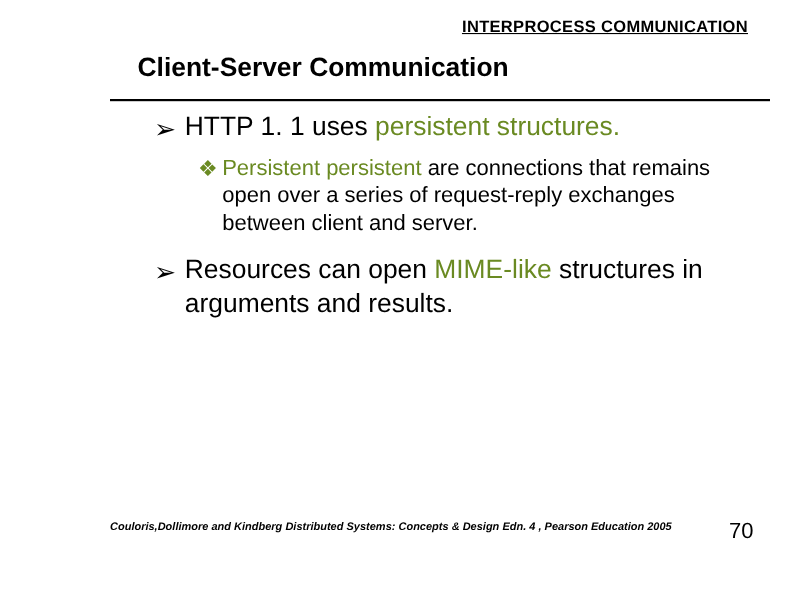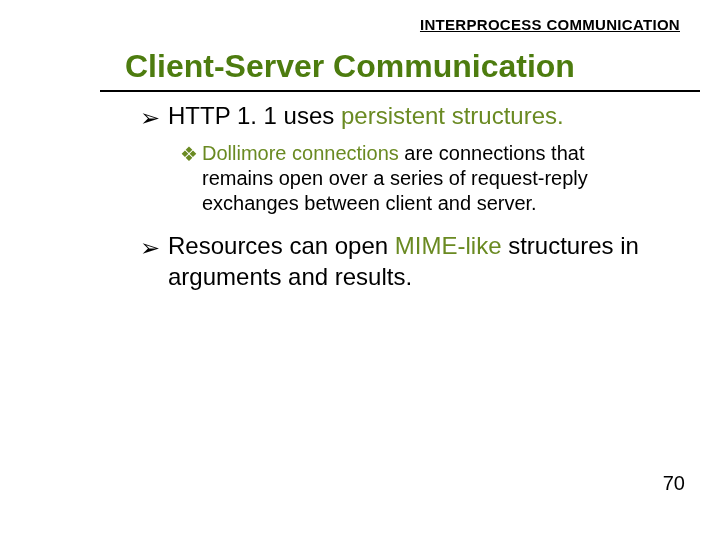--- a/index.html
+++ b/index.html
@@ -24,23 +24,23 @@
     right: 40px;
     font-size: 15px;
     font-weight: 700;
     text-decoration: underline;
     letter-spacing: 0.3px;
   }
   .title {
     position: absolute;
     top: 48px;
     left: 125px;
-    font-size: 32px;
+    font-size: 24px;
     font-weight: 700;
-    color: #4d7c0f;
+    color: #000000;
   }
   .title-rule {
     position: absolute;
     top: 90px;
     left: 100px;
     width: 600px;
     height: 0;
     border-top: 2px solid #000;
   }
   .content {
@@ -110,25 +110,26 @@
 
   <div class="content">
 
     <div class="lvl1">
       <span class="bullet">➢</span>
       <span>HTTP 1. 1 uses </span><span class="hl">persistent structures.</span><span></span>
     </div>
 
     <div class="lvl2">
       <span class="bullet">❖</span>
-      <span></span><span class="hl">Dollimore connections</span><span> are connections that remains open over a series of request-reply exchanges between client and server.</span>
+      <span></span><span class="hl">Persistent persistent</span><span> are connections that remains open over a series of request-reply exchanges between client and server.</span>
     </div>
 
     <div class="lvl1">
       <span class="bullet">➢</span>
       <span>Resources can open </span><span class="hl">MIME-like</span><span> structures in arguments and results.</span>
     </div>
 
   </div>
 
+  <div class="footer-cite">Couloris,Dollimore and Kindberg  Distributed Systems: Concepts &amp; Design  Edn. 4 ,  Pearson Education 2005</div>
   <div class="page-num">70</div>
 
 </div>
 
 </body></html>

